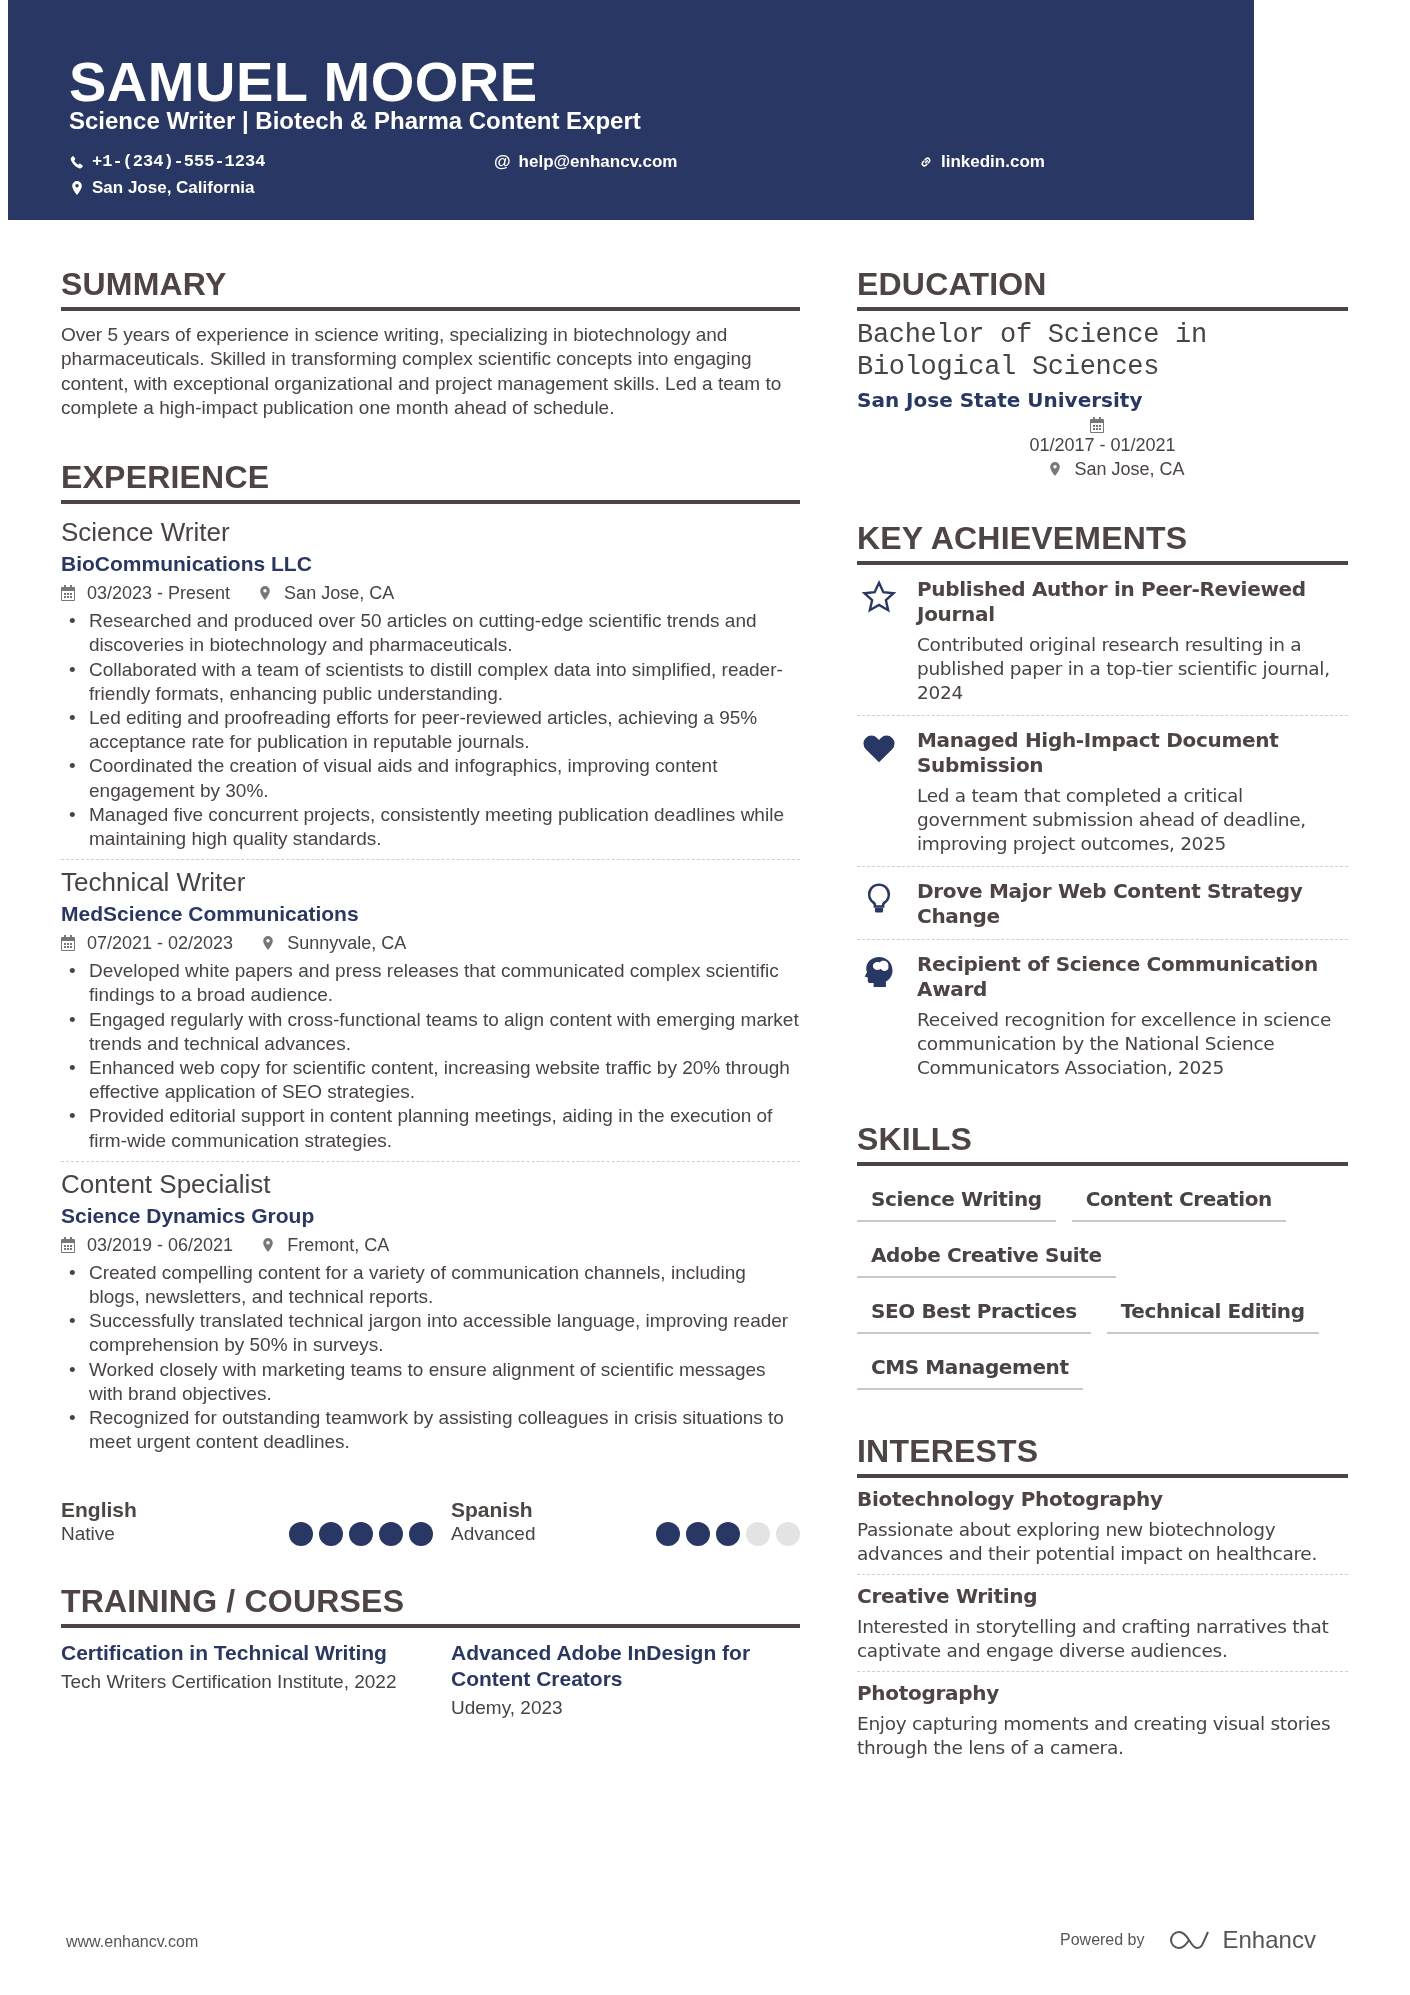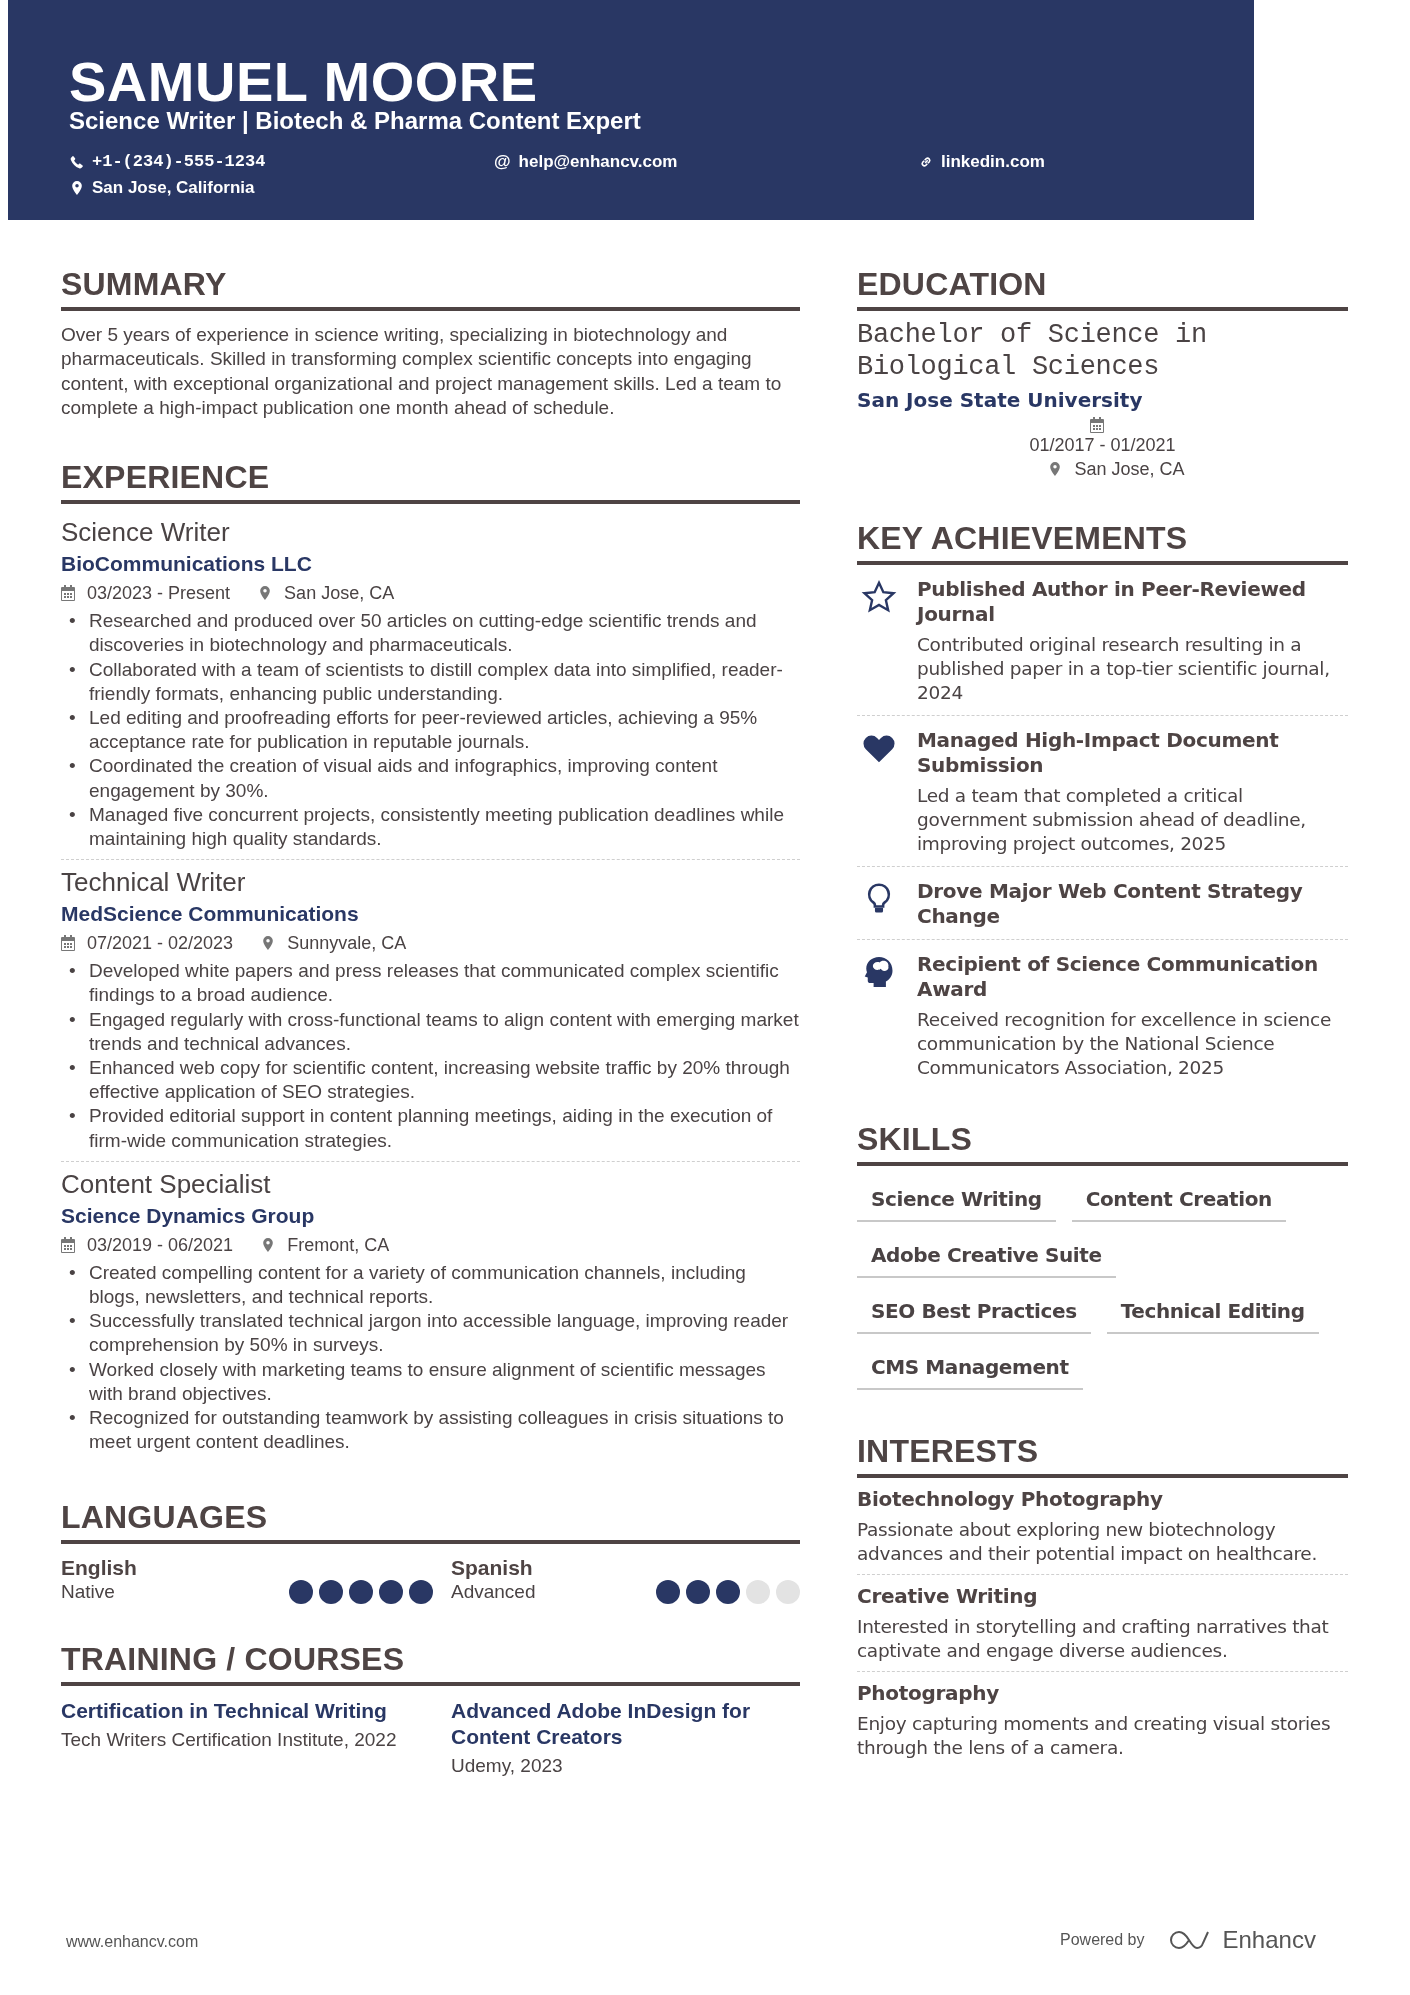--- a/index.html
+++ b/index.html
@@ -171,21 +171,20 @@
       <ul class="bullets">
         <li>Created compelling content for a variety of communication channels, including blogs, newsletters, and technical reports.</li>
         <li>Successfully translated technical jargon into accessible language, improving reader comprehension by 50% in surveys.</li>
         <li>Worked closely with marketing teams to ensure alignment of scientific messages with brand objectives.</li>
         <li>Recognized for outstanding teamwork by assisting colleagues in crisis situations to meet urgent content deadlines.</li>
       </ul>
     </div>
   </div>
 
   <div style="margin-top:36px;">
-    <div class="section-title">LANGUAGES</div>
     <div class="lang-row">
       <div class="lang" style="padding-right:10px;">
         <div>
           <div class="lang-name">English</div>
           <div class="lang-level">Native</div>
         </div>
         <div class="dots">
           <span class="dot"></span>
           <span class="dot"></span>
           <span class="dot"></span>

